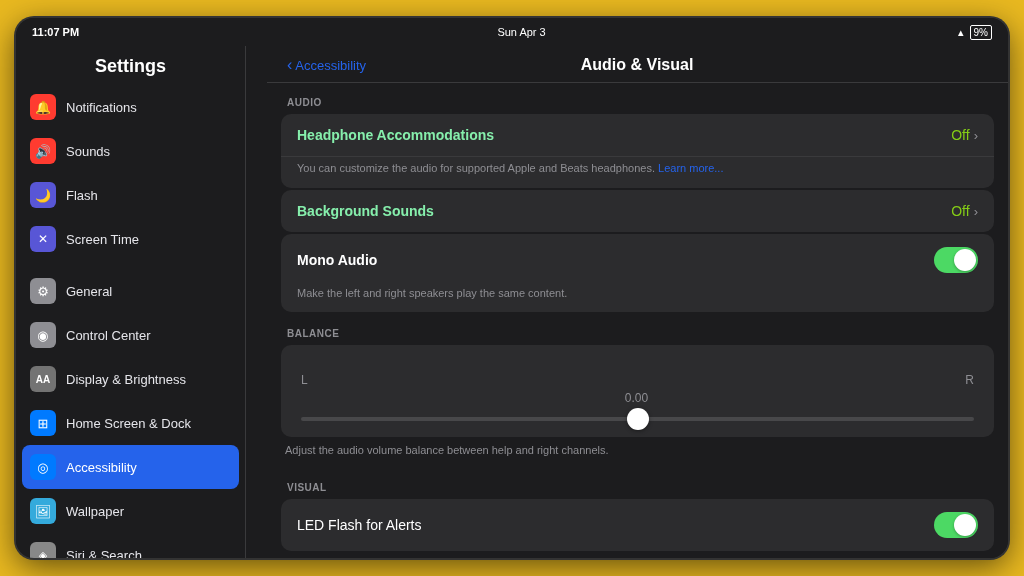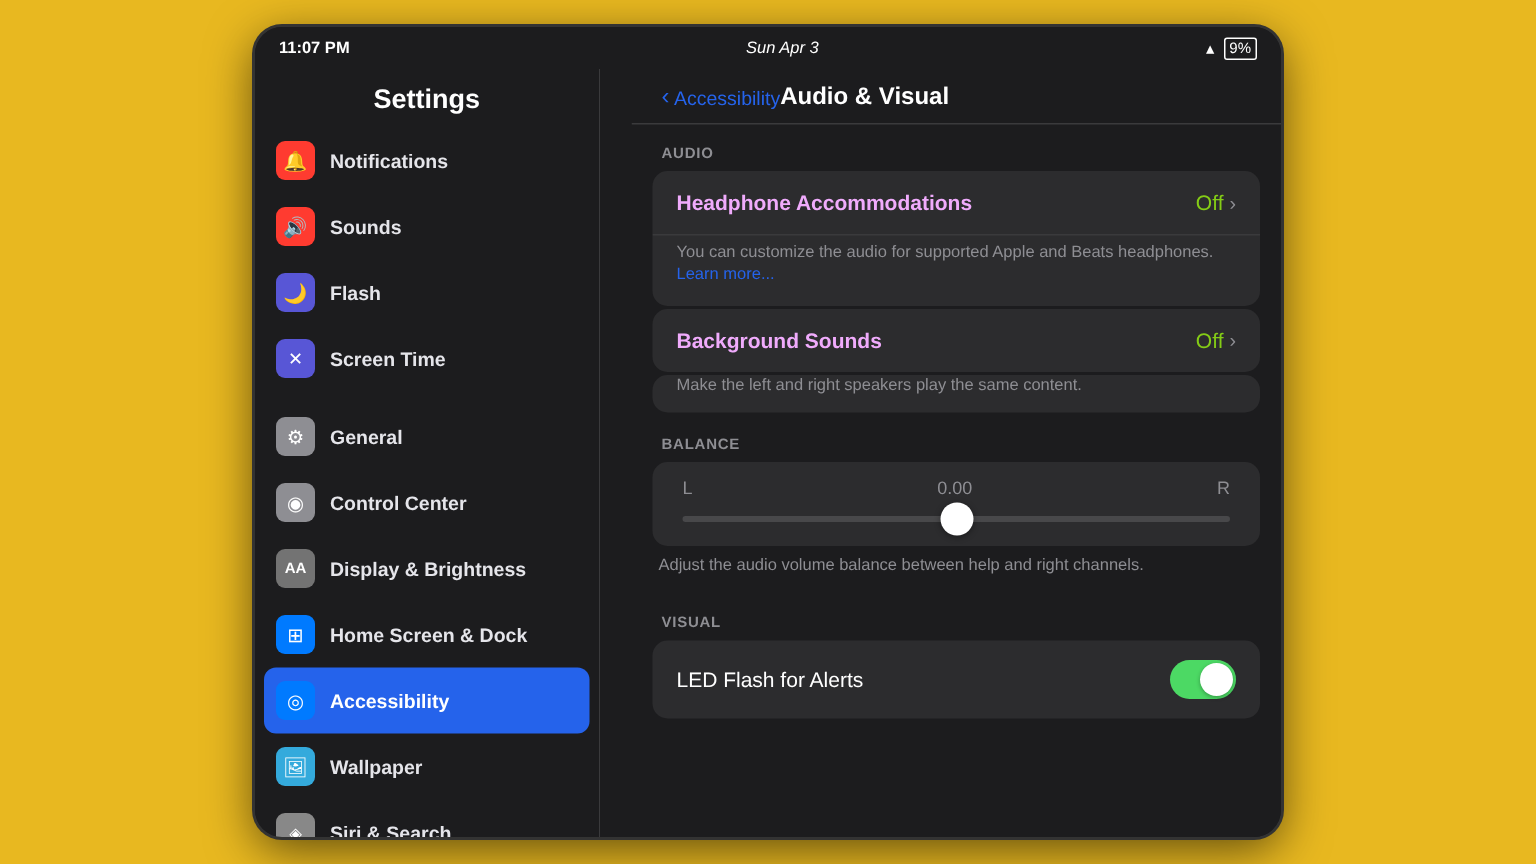--- a/index.html
+++ b/index.html
@@ -7,21 +7,21 @@
       width: 1024px;
       height: 576px;
       background-color: #e8b820;
       display: flex;
       align-items: center;
       justify-content: center;
       font-family: -apple-system, 'SF Pro Display', 'Helvetica Neue', sans-serif;
       overflow: hidden;
     }
     .device {
-      width: 684px;
+      width: 992px;
       height: 540px;
       background: #1c1c1e;
       border-radius: 18px;
       overflow: hidden;
       display: flex;
       flex-direction: column;
       box-shadow: 0 0 0 2px #333, 0 8px 32px rgba(0,0,0,0.6);
     }
     .status-bar {
       height: 28px;
@@ -34,21 +34,20 @@
     }
     .status-time {
       font-size: 11px;
       color: #fff;
       font-weight: 600;
     }
     .status-date {
       font-size: 11px;
       color: #fff;
       margin-left: 6px;
-      font-style: italic;
     }
     .status-right {
       display: flex;
       align-items: center;
       gap: 6px;
     }
     .main-content {
       display: flex;
       flex: 1;
       overflow: hidden;
@@ -94,21 +93,21 @@
       display: flex;
       align-items: center;
       justify-content: center;
       margin-right: 10px;
       flex-shrink: 0;
       font-size: 14px;
     }
     .item-label {
       font-size: 13px;
       color: #e5e5ea;
-      font-weight: 700;
+      font-weight: 400;
     }
     .separator {
       height: 1px;
       background: #3a3a3c;
       margin: 4px 0;
     }
     
     .right-panel {
       flex: 1;
       background: #1c1c1e;
@@ -168,21 +167,21 @@
       align-items: center;
       padding: 13px 16px;
       border-bottom: 1px solid #3a3a3c;
     }
     .card-row:last-child {
       border-bottom: none;
     }
     .card-row-title {
       font-size: 14px;
       font-weight: 600;
-      color: #f0abfc;
+      color: #86efac;
       flex: 1;
     }
     .card-row-value {
       font-size: 14px;
       color: #84cc16;
       margin-right: 4px;
     }
     .chevron-right {
       color: #8e8e93;
       font-size: 13px;
@@ -222,20 +221,21 @@
       margin-bottom: 4px;
       padding: 0 4px;
     }
     .balance-label {
       font-size: 12px;
       color: #8e8e93;
     }
     .balance-value {
       font-size: 12px;
       color: #8e8e93;
+      margin-top: 36px;
     }
     .slider-container {
       position: relative;
       height: 20px;
       display: flex;
       align-items: center;
       margin: 0 4px;
     }
     .slider-track {
       width: 100%;
@@ -382,21 +382,21 @@
 
     </div>
 
     <div class="right-panel">
       <div class="panel-header">
         <div class="panel-header-wrap">
           <div class="back-btn">
             <span class="back-chevron">‹</span>
             <span>Accessibility</span>
           </div>
-          <div style="flex:1;">
+          <div style="flex:1;text-align:center;">
             <span class="panel-title" style="position:static;transform:none;font-size:16px;font-weight:700;color:#fff;">Audio &amp; Visual</span>
           </div>
           <div style="width:80px;"></div>
         </div>
       </div>
 
       <div class="section-label">AUDIO</div>
 
       <div class="card">
         <div class="card-row">
@@ -412,20 +412,26 @@
 
       <div class="card">
         <div class="card-row">
           <span class="card-row-title">Background Sounds</span>
           <span class="card-row-value">Off</span>
           <span class="chevron-right">›</span>
         </div>
       </div>
 
       <div class="mono-card">
+        <div class="mono-card-row">
+          <span class="mono-card-title">Mono Audio</span>
+          <div class="toggle">
+            <div class="toggle-knob"></div>
+          </div>
+        </div>
         <div class="mono-description">Make the left and right speakers play the same content.</div>
       </div>
 
       <div class="section-label">BALANCE</div>
       <div class="card">
         <div style="padding:10px 16px 8px;">
           <div class="balance-row">
             <span class="balance-label">L</span>
             <span class="balance-value">0.00</span>
             <span class="balance-label">R</span>

